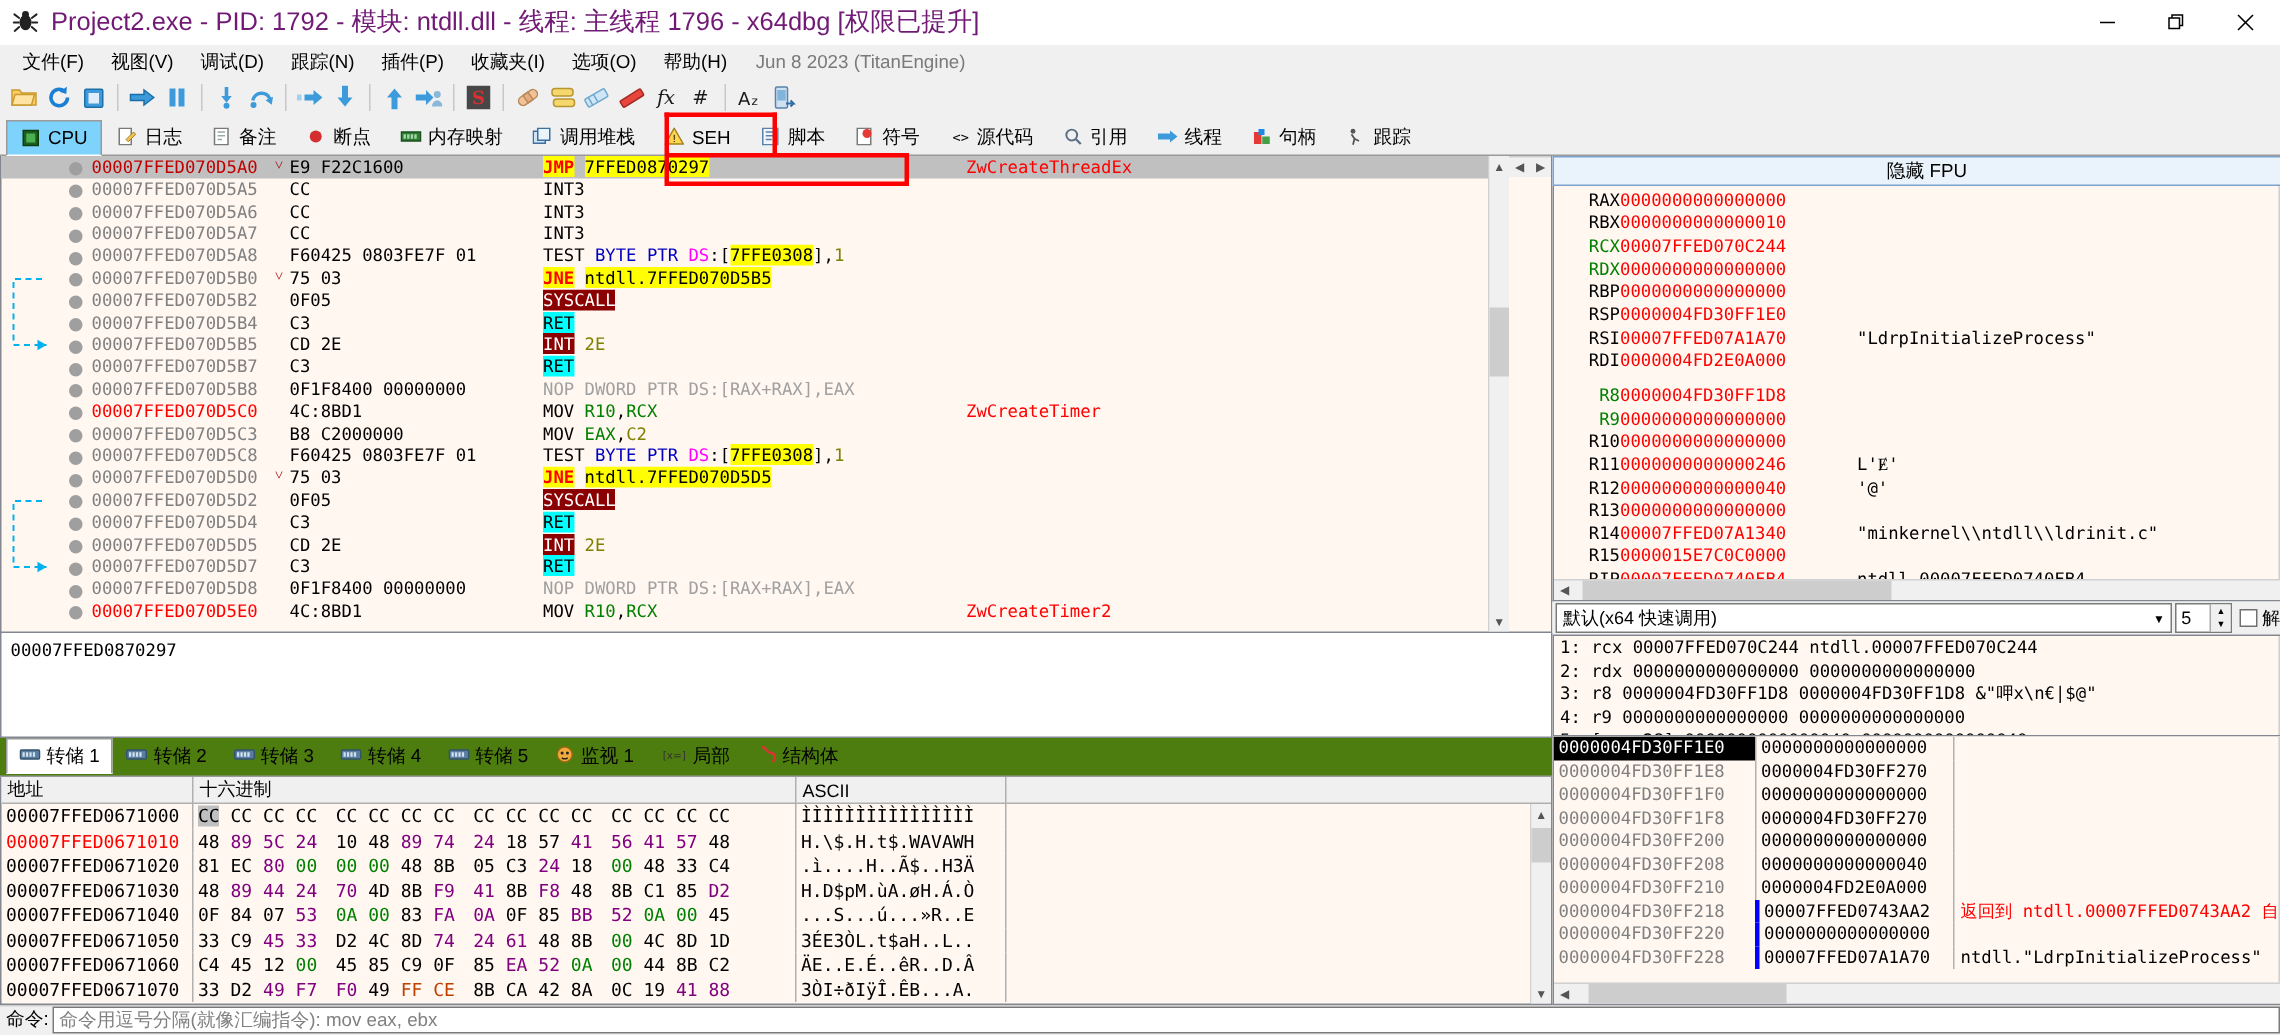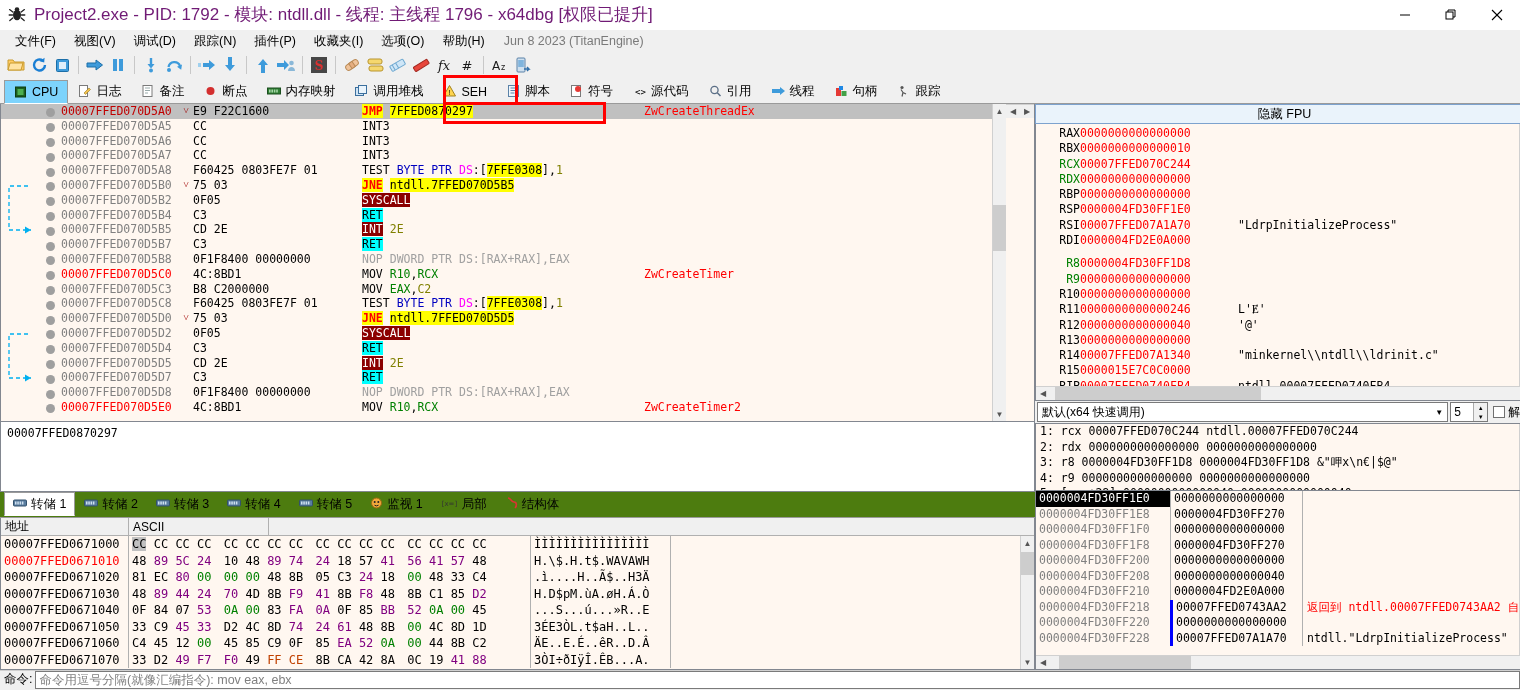--- a/index.html
+++ b/index.html
@@ -625,20 +625,21 @@
             <span class="tico"><svg width="13" height="12" viewBox="0 0 13 12">
                 <path d="M3 1c3 0 3 4 6 4s3 4 1 6" stroke="#d33" stroke-width="1.6" fill="none"></path>
               </svg></span>
             <span>结构体</span>
           </div>
         </div>
 
       <div class="dump-wrap">
         <div class="dump-head">
           <div class="dh-cell" style="width:128px;flex:0 0 128px">地址</div>
+          <div class="dh-cell" style="width:402px;flex:0 0 402px">十六进制</div>
           <div class="dh-cell" style="width:140px;flex:0 0 140px">ASCII</div>
           <div class="dh-cell" style="flex:1 1 auto;border-right:none"></div>
         </div>
         <div class="dump-body">
           <div class="dump-rows" id="dump-rows">
               <div class="hrow"><div class="h-addr ">00007FFED0671000</div><div class="h-hex"><span class="hb sel">CC</span> <span class="hb blk">CC</span> <span class="hb blk">CC</span> <span class="hb blk">CC</span><span class="hgroup"> </span><span class="hb blk">CC</span> <span class="hb blk">CC</span> <span class="hb blk">CC</span> <span class="hb blk">CC</span><span class="hgroup"> </span><span class="hb blk">CC</span> <span class="hb blk">CC</span> <span class="hb blk">CC</span> <span class="hb blk">CC</span><span class="hgroup"> </span><span class="hb blk">CC</span> <span class="hb blk">CC</span> <span class="hb blk">CC</span> <span class="hb blk">CC</span> </div><div class="h-asc">ÌÌÌÌÌÌÌÌÌÌÌÌÌÌÌÌ</div><div class="h-rest"></div></div>
               <div class="hrow"><div class="h-addr red">00007FFED0671010</div><div class="h-hex"><span class="hb blk">48</span> <span class="hb pur">89</span> <span class="hb pur">5C</span> <span class="hb pur">24</span><span class="hgroup"> </span><span class="hb blk">10</span> <span class="hb blk">48</span> <span class="hb pur">89</span> <span class="hb pur">74</span><span class="hgroup"> </span><span class="hb pur">24</span> <span class="hb blk">18</span> <span class="hb blk">57</span> <span class="hb pur">41</span><span class="hgroup"> </span><span class="hb pur">56</span> <span class="hb pur">41</span> <span class="hb pur">57</span> <span class="hb blk">48</span> </div><div class="h-asc">H.\$.H.t$.WAVAWH</div><div class="h-rest"></div></div>
               <div class="hrow"><div class="h-addr ">00007FFED0671020</div><div class="h-hex"><span class="hb blk">81</span> <span class="hb blk">EC</span> <span class="hb pur">80</span> <span class="hb grn">00</span><span class="hgroup"> </span><span class="hb grn">00</span> <span class="hb grn">00</span> <span class="hb blk">48</span> <span class="hb blk">8B</span><span class="hgroup"> </span><span class="hb blk">05</span> <span class="hb blk">C3</span> <span class="hb pur">24</span> <span class="hb blk">18</span><span class="hgroup"> </span><span class="hb grn">00</span> <span class="hb blk">48</span> <span class="hb blk">33</span> <span class="hb blk">C4</span> </div><div class="h-asc">.ì....H..Ã$..H3Ä</div><div class="h-rest"></div></div>
               <div class="hrow"><div class="h-addr ">00007FFED0671030</div><div class="h-hex"><span class="hb blk">48</span> <span class="hb pur">89</span> <span class="hb pur">44</span> <span class="hb pur">24</span><span class="hgroup"> </span><span class="hb pur">70</span> <span class="hb blk">4D</span> <span class="hb blk">8B</span> <span class="hb pur">F9</span><span class="hgroup"> </span><span class="hb pur">41</span> <span class="hb blk">8B</span> <span class="hb pur">F8</span> <span class="hb blk">48</span><span class="hgroup"> </span><span class="hb blk">8B</span> <span class="hb blk">C1</span> <span class="hb blk">85</span> <span class="hb pur">D2</span> </div><div class="h-asc">H.D$pM.ùA.øH.Á.Ò</div><div class="h-rest"></div></div>
               <div class="hrow"><div class="h-addr ">00007FFED0671040</div><div class="h-hex"><span class="hb blk">0F</span> <span class="hb blk">84</span> <span class="hb blk">07</span> <span class="hb pur">53</span><span class="hgroup"> </span><span class="hb grn">0A</span> <span class="hb grn">00</span> <span class="hb blk">83</span> <span class="hb pur">FA</span><span class="hgroup"> </span><span class="hb pur">0A</span> <span class="hb blk">0F</span> <span class="hb blk">85</span> <span class="hb pur">BB</span><span class="hgroup"> </span><span class="hb pur">52</span> <span class="hb grn">0A</span> <span class="hb grn">00</span> <span class="hb blk">45</span> </div><div class="h-asc">...S...ú...»R..E</div><div class="h-rest"></div></div>

